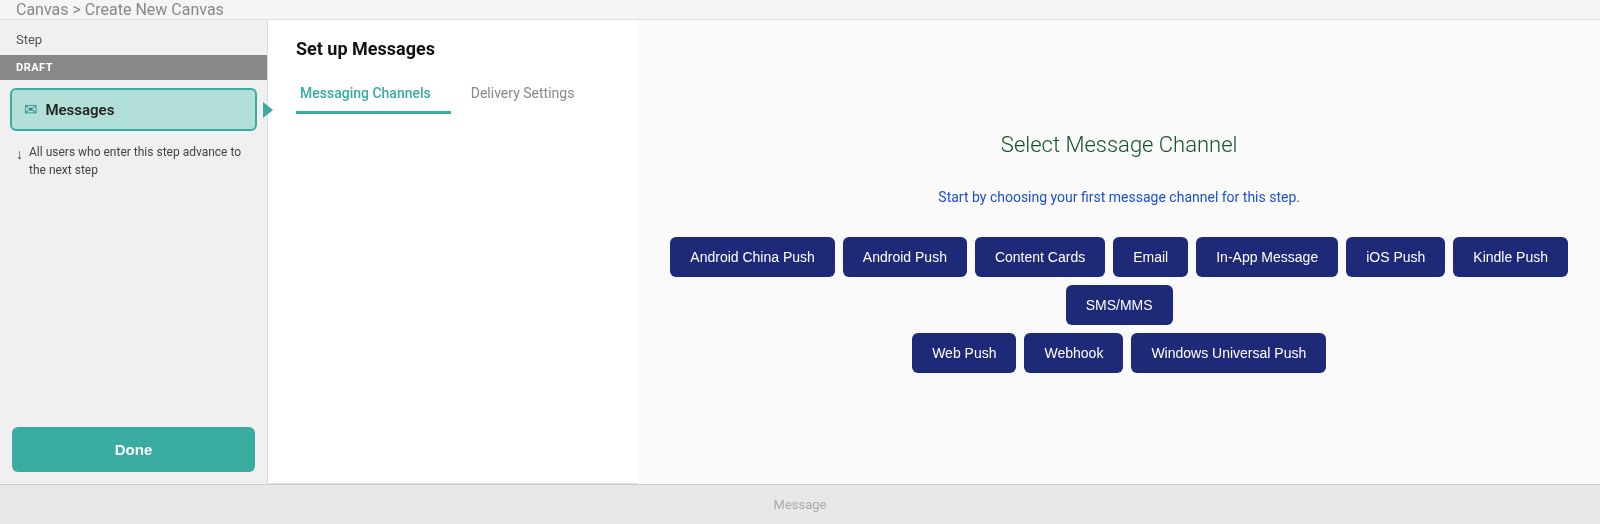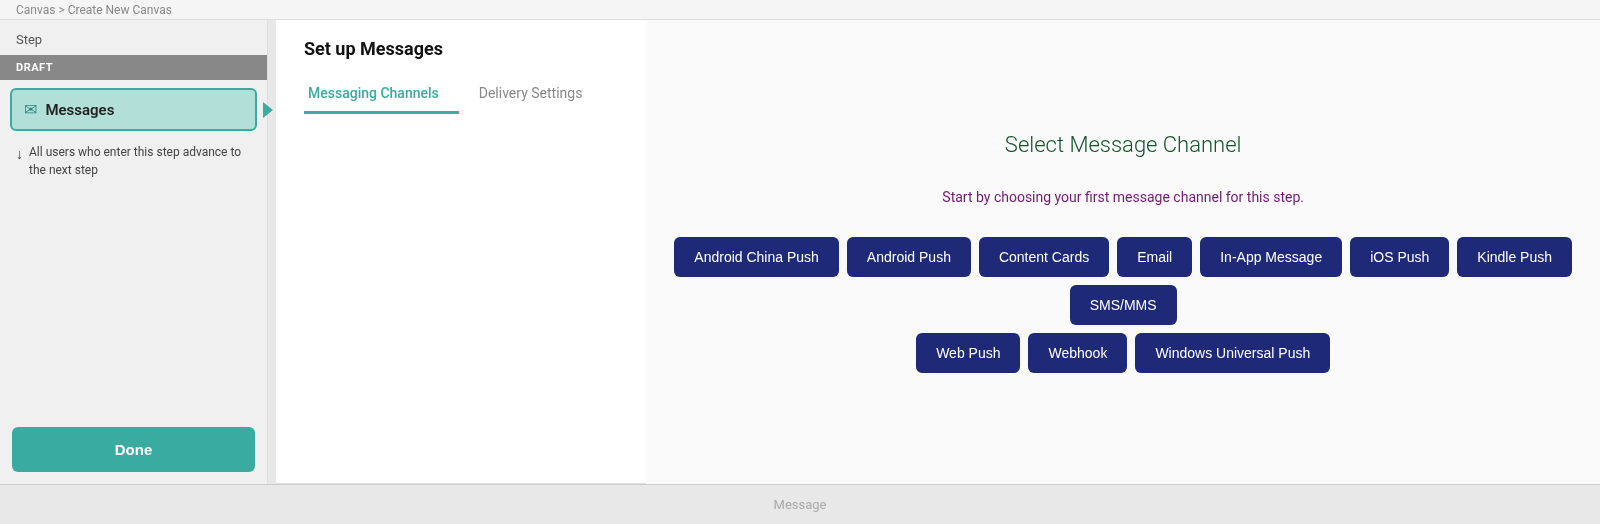--- a/index.html
+++ b/index.html
@@ -16,29 +16,28 @@
     .top-bar {
       background: #f5f5f5;
       height: 20px;
       display: flex;
       align-items: center;
       padding: 0 16px;
       border-bottom: 1px solid #ddd;
     }
 
     .top-bar-text {
-      font-size: 12px;
+      font-size: 16px;
       color: #888;
     }
 
     .main-layout {
       display: flex;
       flex: 1;
       overflow: hidden;
-      gap: 8px;
     }
 
     
     .sidebar {
       width: 268px;
       background: #f0f0f0;
       border-right: 1px solid #ddd;
       display: flex;
       flex-direction: column;
       flex-shrink: 0;
@@ -184,21 +183,21 @@
 
     .channel-title {
       font-size: 22px;
       color: #14532d;
       margin-bottom: 12px;
       font-weight: 300;
     }
 
     .channel-subtitle {
       font-size: 14px;
-      color: #701a75;
+      color: #1d4ed8;
       margin-bottom: 32px;
       margin-top: 20px;
     }
 
     .channel-buttons-row {
       display: flex;
       flex-wrap: wrap;
       justify-content: center;
       gap: 8px;
       max-width: 900px;

